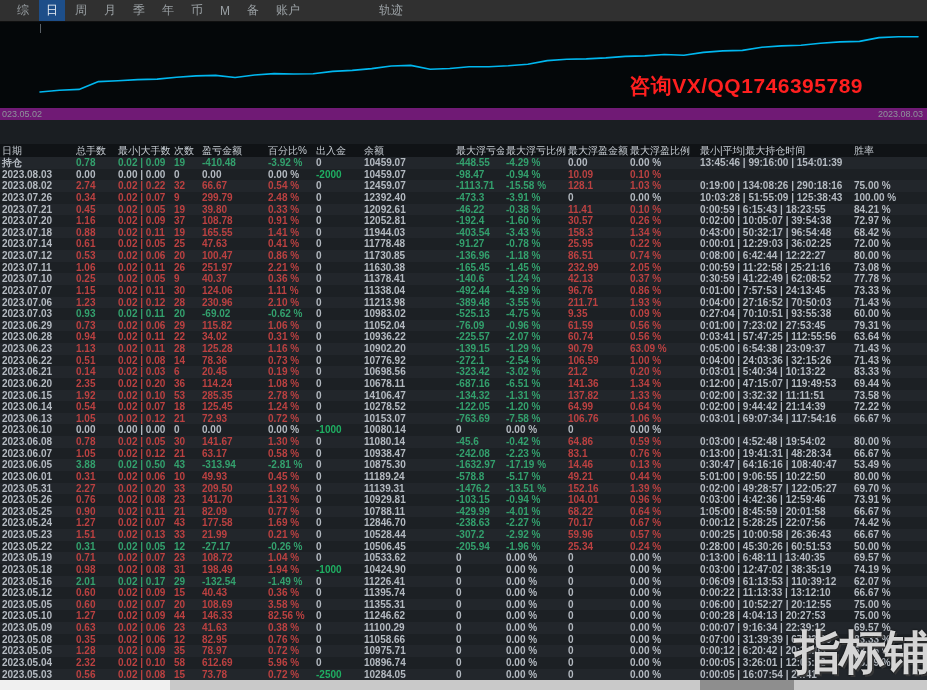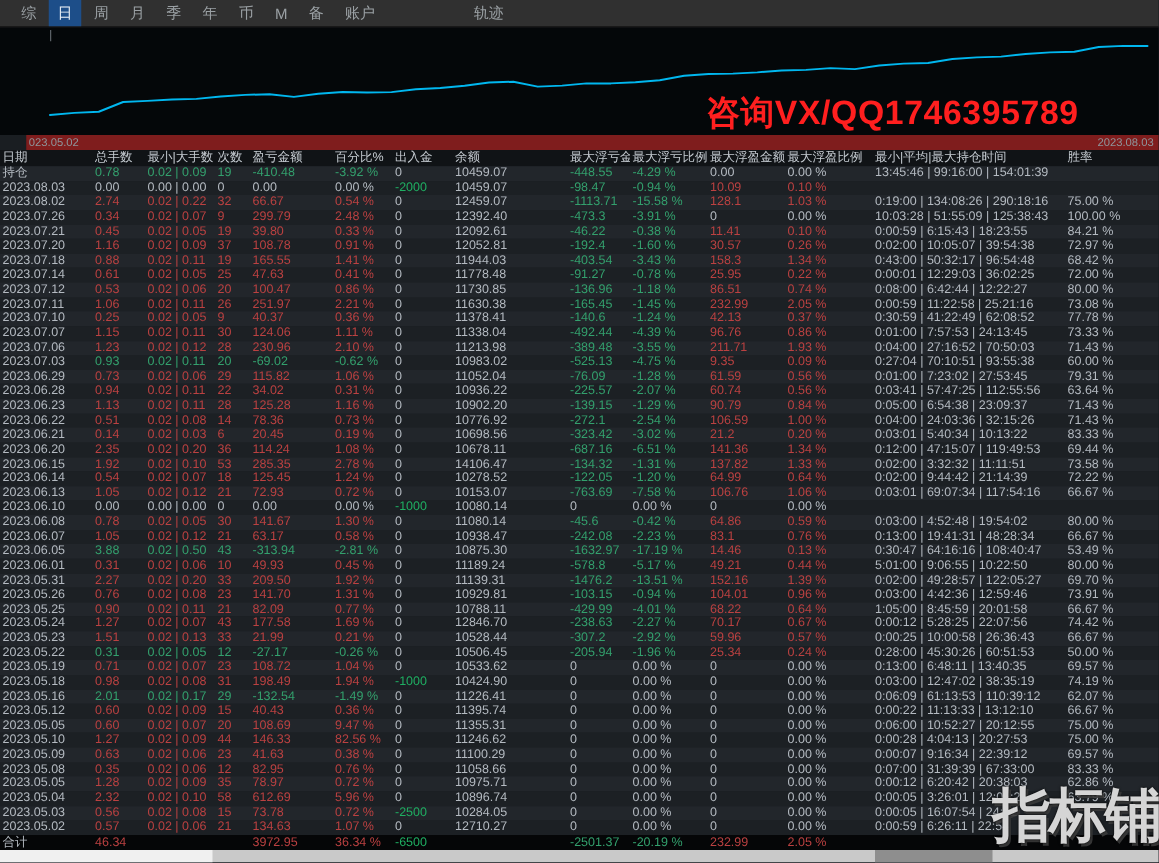--- a/index.html
+++ b/index.html
@@ -11,33 +11,33 @@
   .menubar { height:22px; background:#303030; display:flex; align-items:center;
     padding-left:10px; border-bottom:1px solid #101010; }
   .menu-item { color:#9aa0a4; font-size:12px; padding:2px 7px; margin-right:3px; cursor:default; }
   .menu-item.active { background:#1d4e89; color:#e8eef4; }
   .menu-item.gapped { margin-left:62px; }
 
   
   .chart-area { position:relative; height:86px; background:#040709; }
   .chart-area svg { position:absolute; left:0; top:0; }
   .axis-tick { position:absolute; left:40px; top:2px; width:1px; height:9px; background:#5a6066; }
-  .promo { position:absolute; right:64px; top:50px; color:#ff1f1f; font-size:27px; font-weight:bold;
+  .promo { position:absolute; right:64px; top:50px; color:#ff1f1f; font-size:21px; font-weight:bold;
     letter-spacing:0.5px; }
-  .date-strip { height:12px; background:#7f1d1d; position:relative;margin-left:21px; }
+  .date-strip { height:12px; background:#701a75; position:relative; }
   .date-strip .d-left { position:absolute; left:2px; top:1px; color:#8e959b; font-size:9px; }
   .date-strip .d-right { position:absolute; right:4px; top:1px; color:#8e959b; font-size:9px; }
 
   
   .grid-row { display:grid; height:11.64px; line-height:11.6px; font-size:10px;
     grid-template-columns:74px 42px 56px 28px 66px 48px 48px 92px 50px 62px 62px 70px 154px 75px; }
-  .thead { height:13px; line-height:13px; background:#101316; color:#c6ccd2; }
+  .thead { height:13px; line-height:13px; background:#101316; color:#c6ccd2;margin-top:24px; }
   .thead .cell { font-size:10px; }
   .cell { white-space:nowrap; overflow:hidden; padding-left:2px; }
-  .row { background:#22262b; }
+  .row { background:#22262b;font-weight:bold; }
   .row.alt { background:#1c2024; }
   .row.total { background:#050607; height:13px; line-height:13px; }
   .kw { color:#b4bac1; }
   .kr { color:#bb4141; }
   .kg { color:#33a06d; }
   .kG { color:#1fae62; }
 
   
   .logo-mark { position:absolute; right:-2px; bottom:6px; font-size:47px; font-weight:bold;
     color:rgba(242,242,242,0.88); letter-spacing:-2px;
@@ -325,21 +325,21 @@
       <div class="grid-row row">
         <span class="cell kw">2023.06.29</span>
         <span class="cell kr">0.73</span>
         <span class="cell kr">0.02 | 0.06</span>
         <span class="cell kr">29</span>
         <span class="cell kr">115.82</span>
         <span class="cell kr">1.06 %</span>
         <span class="cell kw">0</span>
         <span class="cell kw">11052.04</span>
         <span class="cell kg">-76.09</span>
-        <span class="cell kg">-1.28 %</span>
+        <span class="cell kg">-0.96 %</span>
         <span class="cell kr">61.59</span>
         <span class="cell kr">0.56 %</span>
         <span class="cell kw">0:01:00 | 7:23:02 | 27:53:45</span>
         <span class="cell kw">79.31 %</span>
       </div>
       <div class="grid-row row alt">
         <span class="cell kw">2023.06.28</span>
         <span class="cell kr">0.94</span>
         <span class="cell kr">0.02 | 0.11</span>
         <span class="cell kr">22</span>
@@ -359,21 +359,21 @@
         <span class="cell kr">1.13</span>
         <span class="cell kr">0.02 | 0.11</span>
         <span class="cell kr">28</span>
         <span class="cell kr">125.28</span>
         <span class="cell kr">1.16 %</span>
         <span class="cell kw">0</span>
         <span class="cell kw">10902.20</span>
         <span class="cell kg">-139.15</span>
         <span class="cell kg">-1.29 %</span>
         <span class="cell kr">90.79</span>
-        <span class="cell kr">0.84 %</span>
+        <span class="cell kr">63.09 %</span>
         <span class="cell kw">0:05:00 | 6:54:38 | 23:09:37</span>
         <span class="cell kw">71.43 %</span>
       </div>
       <div class="grid-row row alt">
         <span class="cell kw">2023.06.22</span>
         <span class="cell kr">0.51</span>
         <span class="cell kr">0.02 | 0.08</span>
         <span class="cell kr">14</span>
         <span class="cell kr">78.36</span>
         <span class="cell kr">0.73 %</span>
@@ -705,21 +705,21 @@
         <span class="cell kw">0.00 %</span>
         <span class="cell kw">0:00:22 | 11:13:33 | 13:12:10</span>
         <span class="cell kw">66.67 %</span>
       </div>
       <div class="grid-row row">
         <span class="cell kw">2023.05.05</span>
         <span class="cell kr">0.60</span>
         <span class="cell kr">0.02 | 0.07</span>
         <span class="cell kr">20</span>
         <span class="cell kr">108.69</span>
-        <span class="cell kr">9.47 %</span>
+        <span class="cell kr">3.58 %</span>
         <span class="cell kw">0</span>
         <span class="cell kw">11355.31</span>
         <span class="cell kw">0</span>
         <span class="cell kw">0.00 %</span>
         <span class="cell kw">0</span>
         <span class="cell kw">0.00 %</span>
         <span class="cell kw">0:06:00 | 10:52:27 | 20:12:55</span>
         <span class="cell kw">75.00 %</span>
       </div>
       <div class="grid-row row alt">

